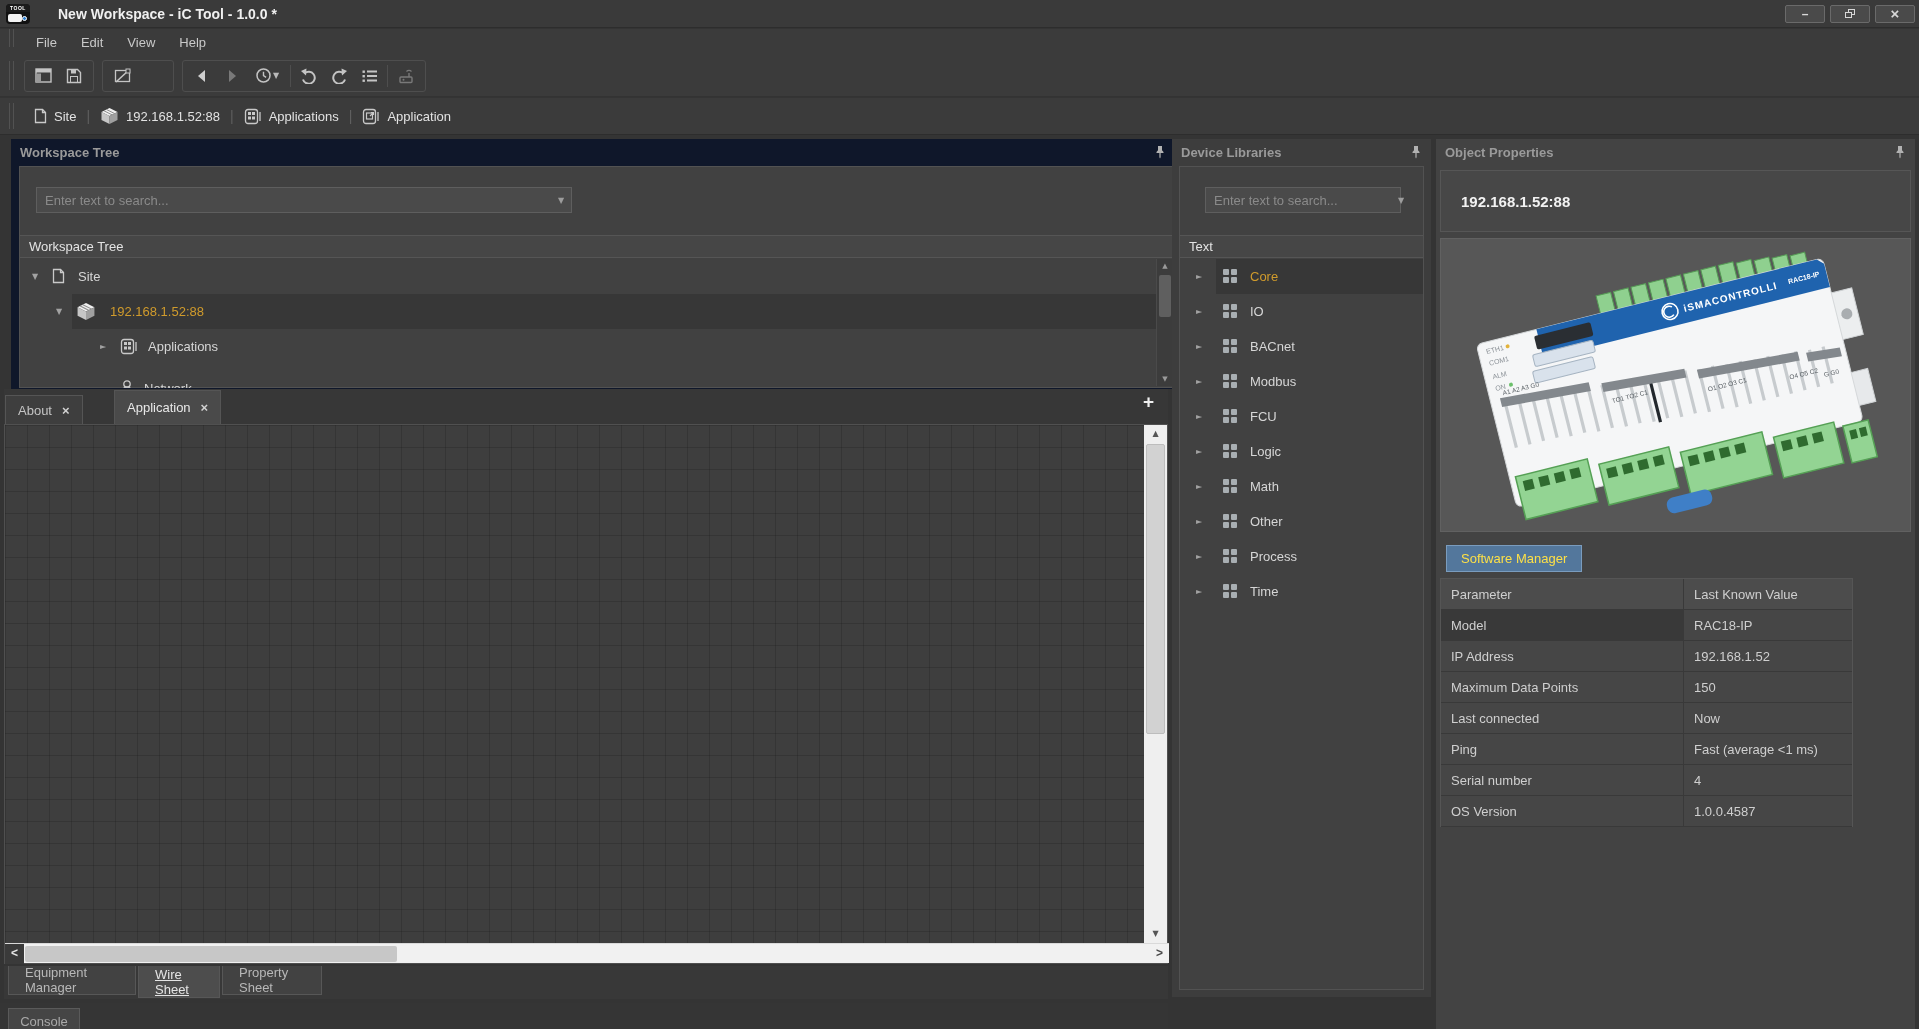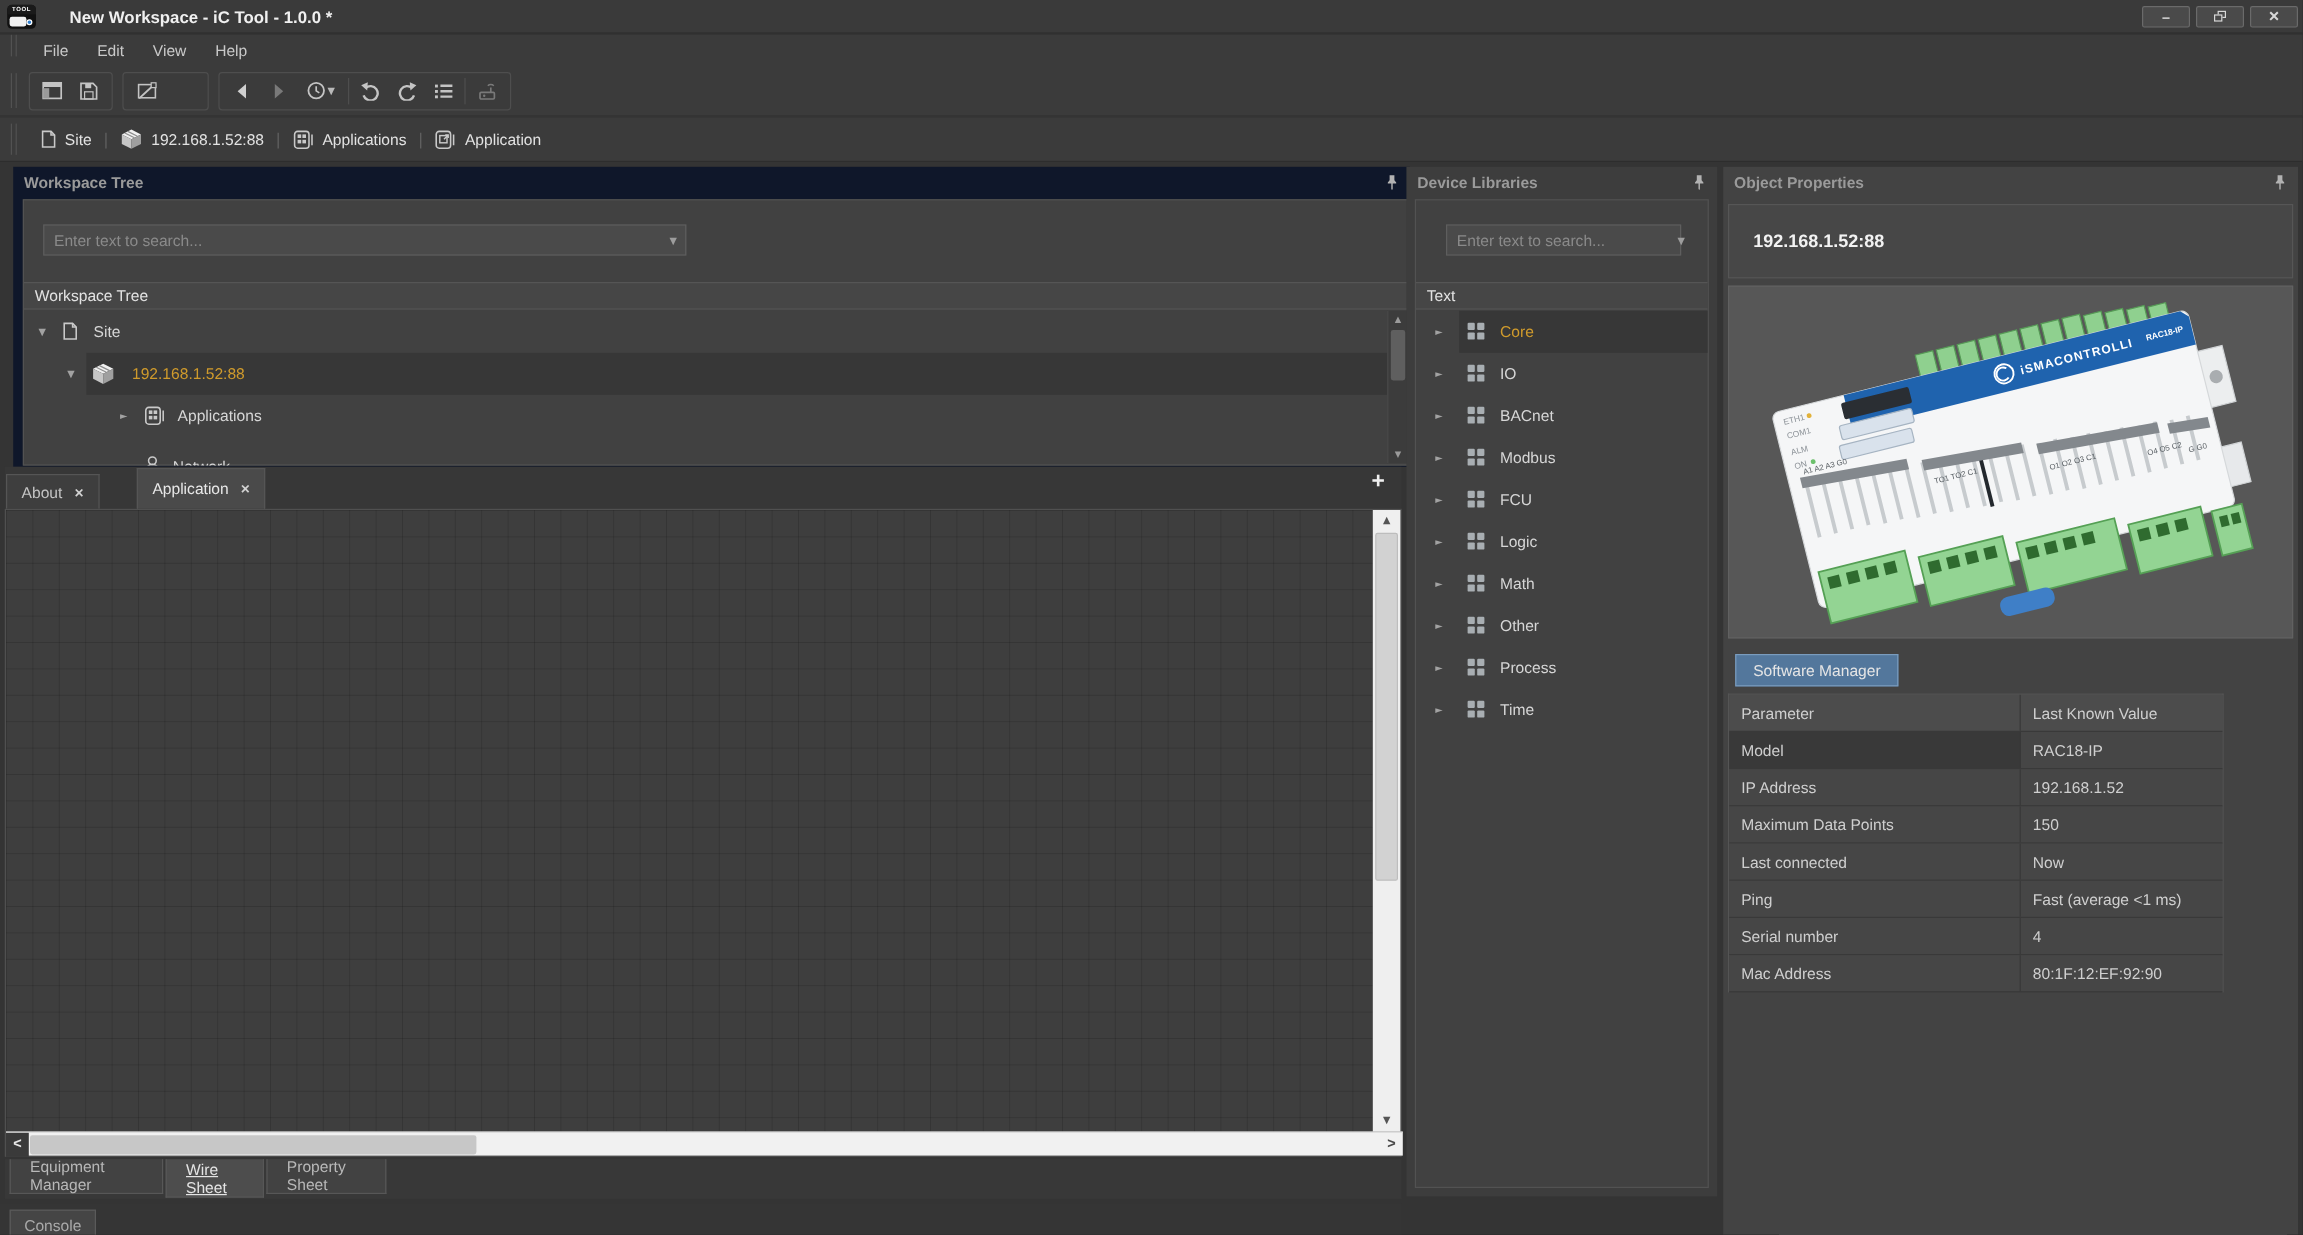--- a/index.html
+++ b/index.html
@@ -94,21 +94,21 @@
 
   
   .dl-panel { left:1172px; top:139px; width:259px; height:858px; background:#3d3d3d; }
   .dl-body { left:7px; top:27px; width:245px; height:824px; }
 
   
   .op-panel { left:1436px; top:139px; width:479px; height:890px; background:#434343; }
   .op-title-box { position:absolute; left:4px; top:31px; width:471px; height:62px; background:#474747; border:1px solid #565656; display:flex; align-items:center; }
   .op-title-box span { font-weight:bold; font-size:15px; color:#f2f2f2; padding-left:20px; }
   .op-image { position:absolute; left:4px; top:99px; width:471px; height:294px; background:#575757; border:1px solid #616161; overflow:hidden; }
-  .sw-btn { position:absolute; left:10px; top:406px; height:27px; padding:0 14px; background:#53779c; border:1px solid #7a9cbe; color:#e5e5e5; display:flex; align-items:center; }
+  .sw-btn { position:absolute; left:10px; top:406px; height:27px; padding:0 14px; background:#53779c; border:1px solid #7a9cbe; color:#fde047; display:flex; align-items:center; }
   .op-table { position:absolute; left:4px; top:439px; width:413px; border:1px solid #555; border-bottom:none; }
   .op-row { display:flex; height:31px; border-bottom:1px solid #393939; background:#464646; }
   .op-row.header { background:#4c4c4c; }
   .op-cell { display:flex; align-items:center; padding-left:10px; color:#cfcfcf; }
   .op-cell.lbl { width:243px; border-right:1px solid #393939; }
   .op-cell.val { flex:1; }
   .op-row.model-row .lbl { background:#393939; }
 
   svg text { font-family:"Liberation Sans","DejaVu Sans",sans-serif; }
 </style>
@@ -660,19 +660,19 @@
       </div>
       <div class="op-row">
         <div class="op-cell lbl">Ping</div>
         <div class="op-cell val">Fast (average &lt;1 ms)</div>
       </div>
       <div class="op-row">
         <div class="op-cell lbl">Serial number</div>
         <div class="op-cell val">4</div>
       </div>
       <div class="op-row">
-        <div class="op-cell lbl">Mac Address</div>
-        <div class="op-cell val">80:1F:12:EF:92:90</div>
+        <div class="op-cell lbl">OS Version</div>
+        <div class="op-cell val">1.0.0.4587</div>
       </div>
     </div>
   </div>
 
 </div>
 
 </body></html>

